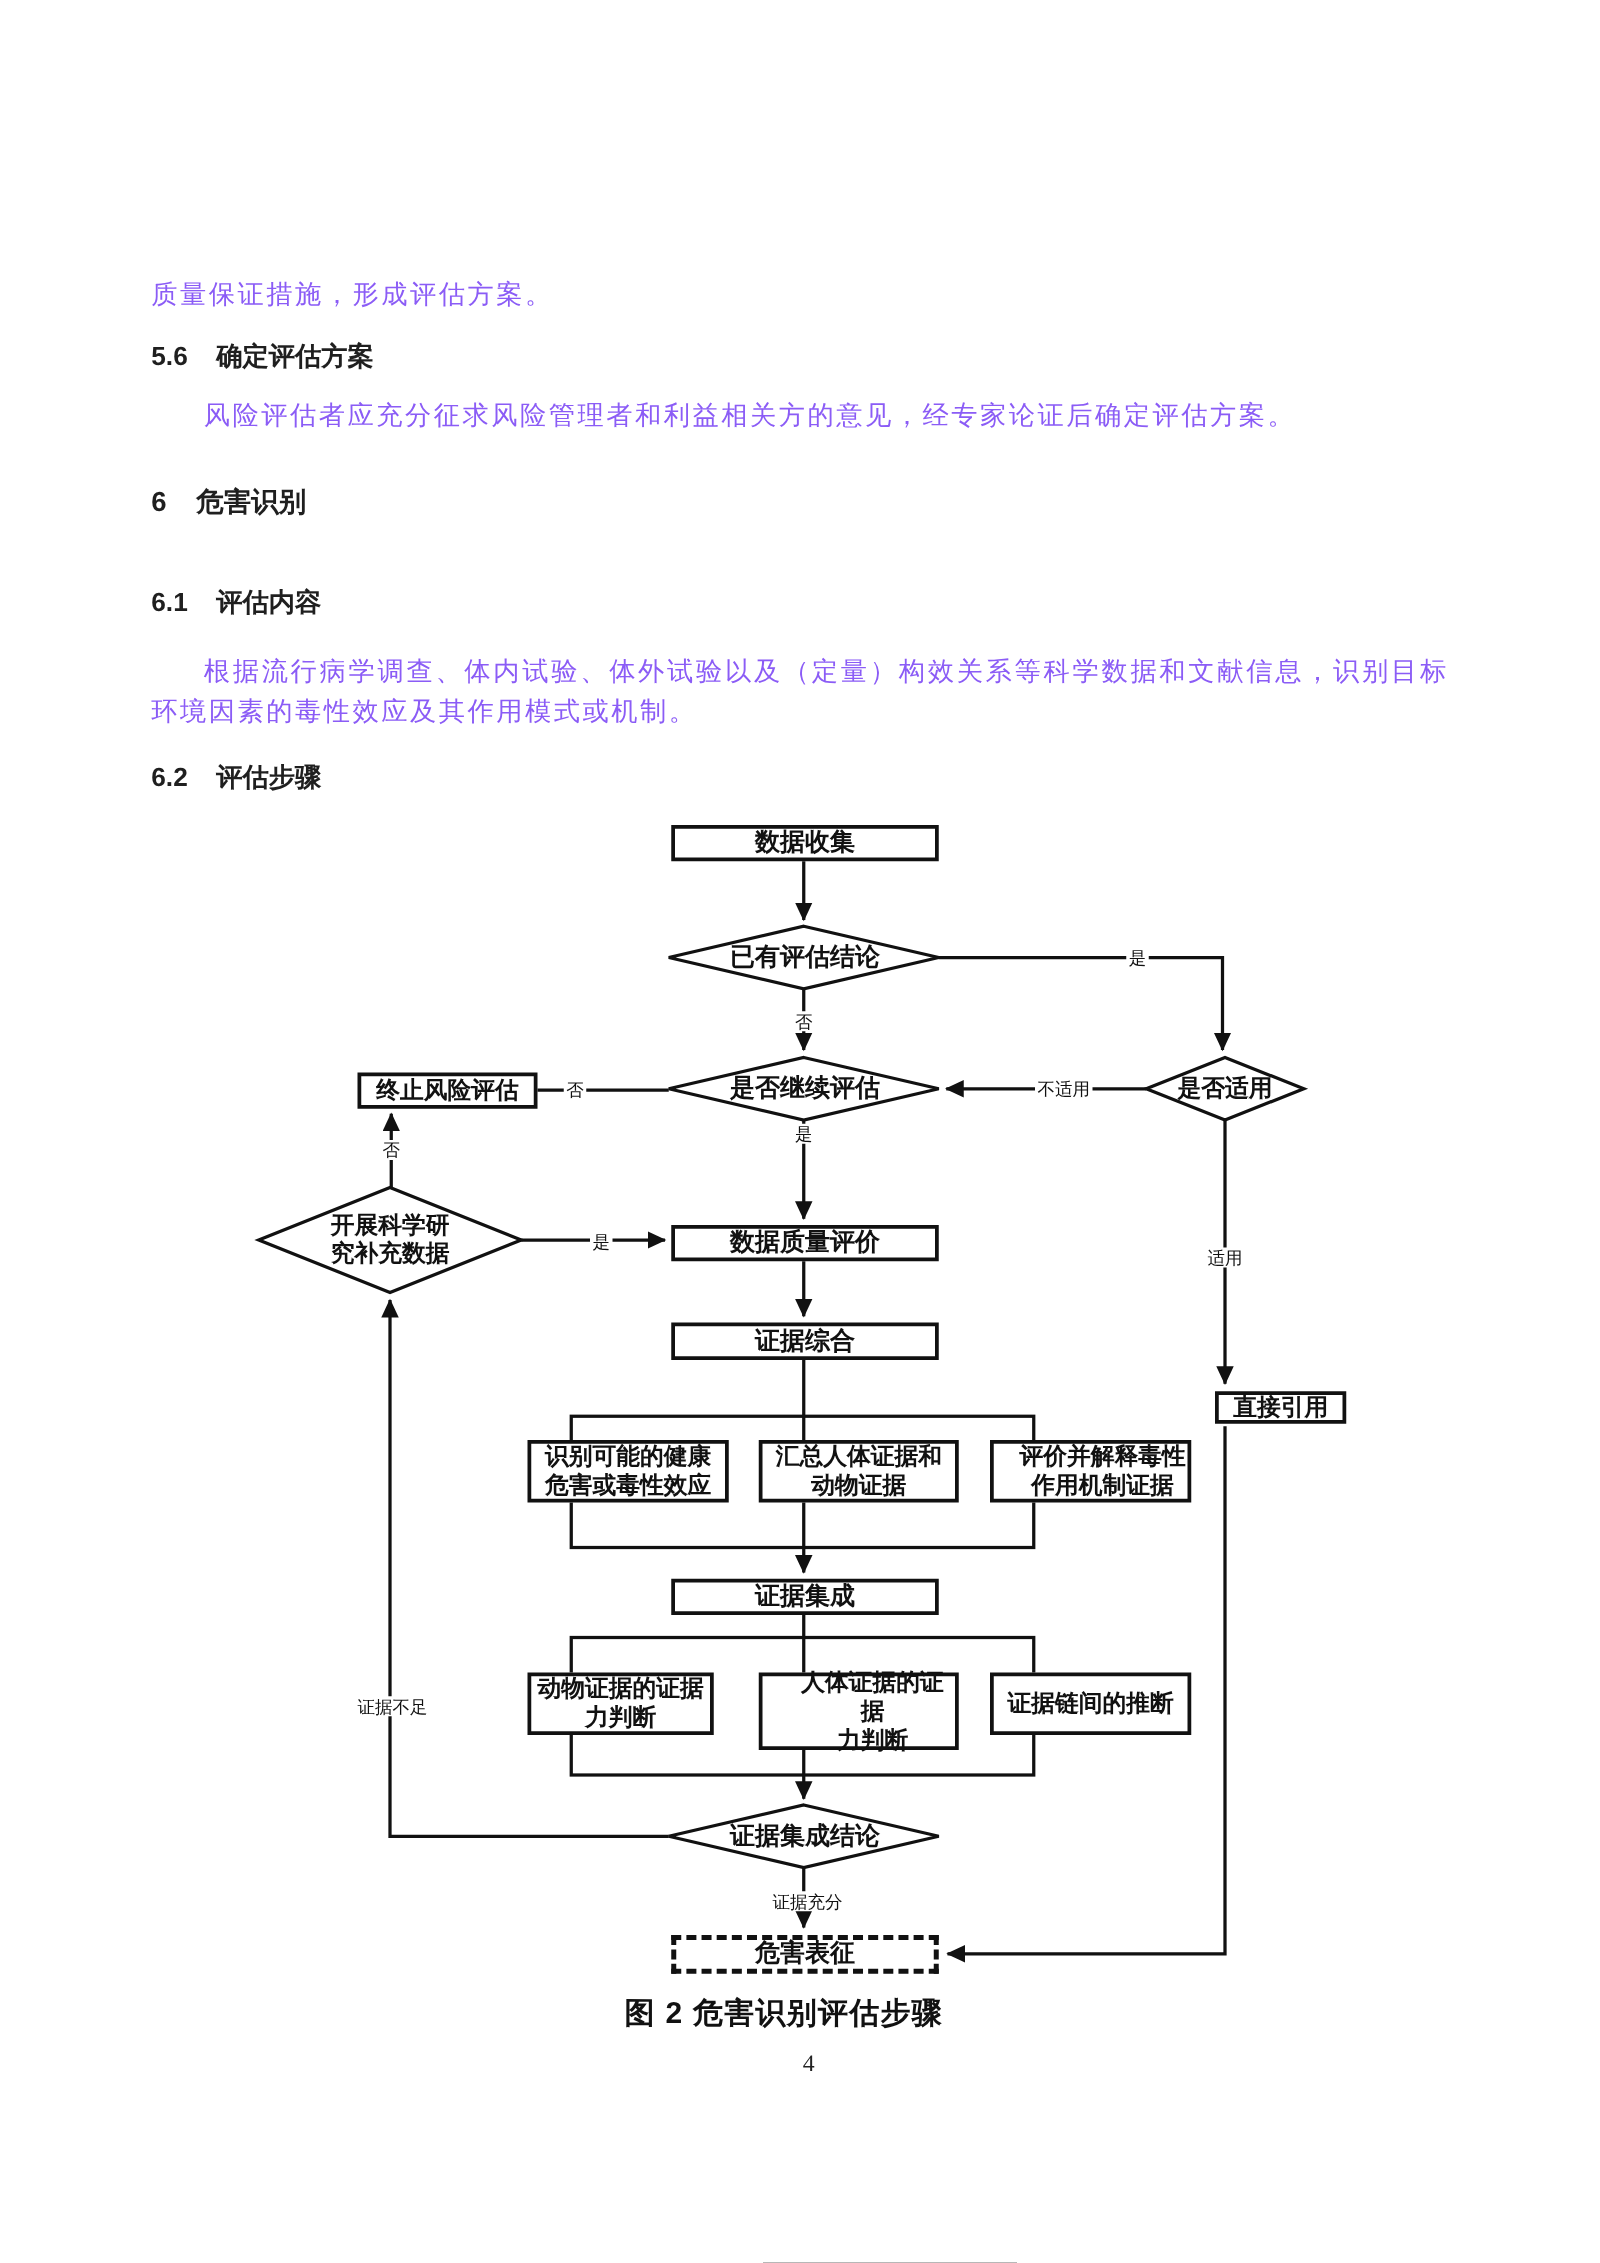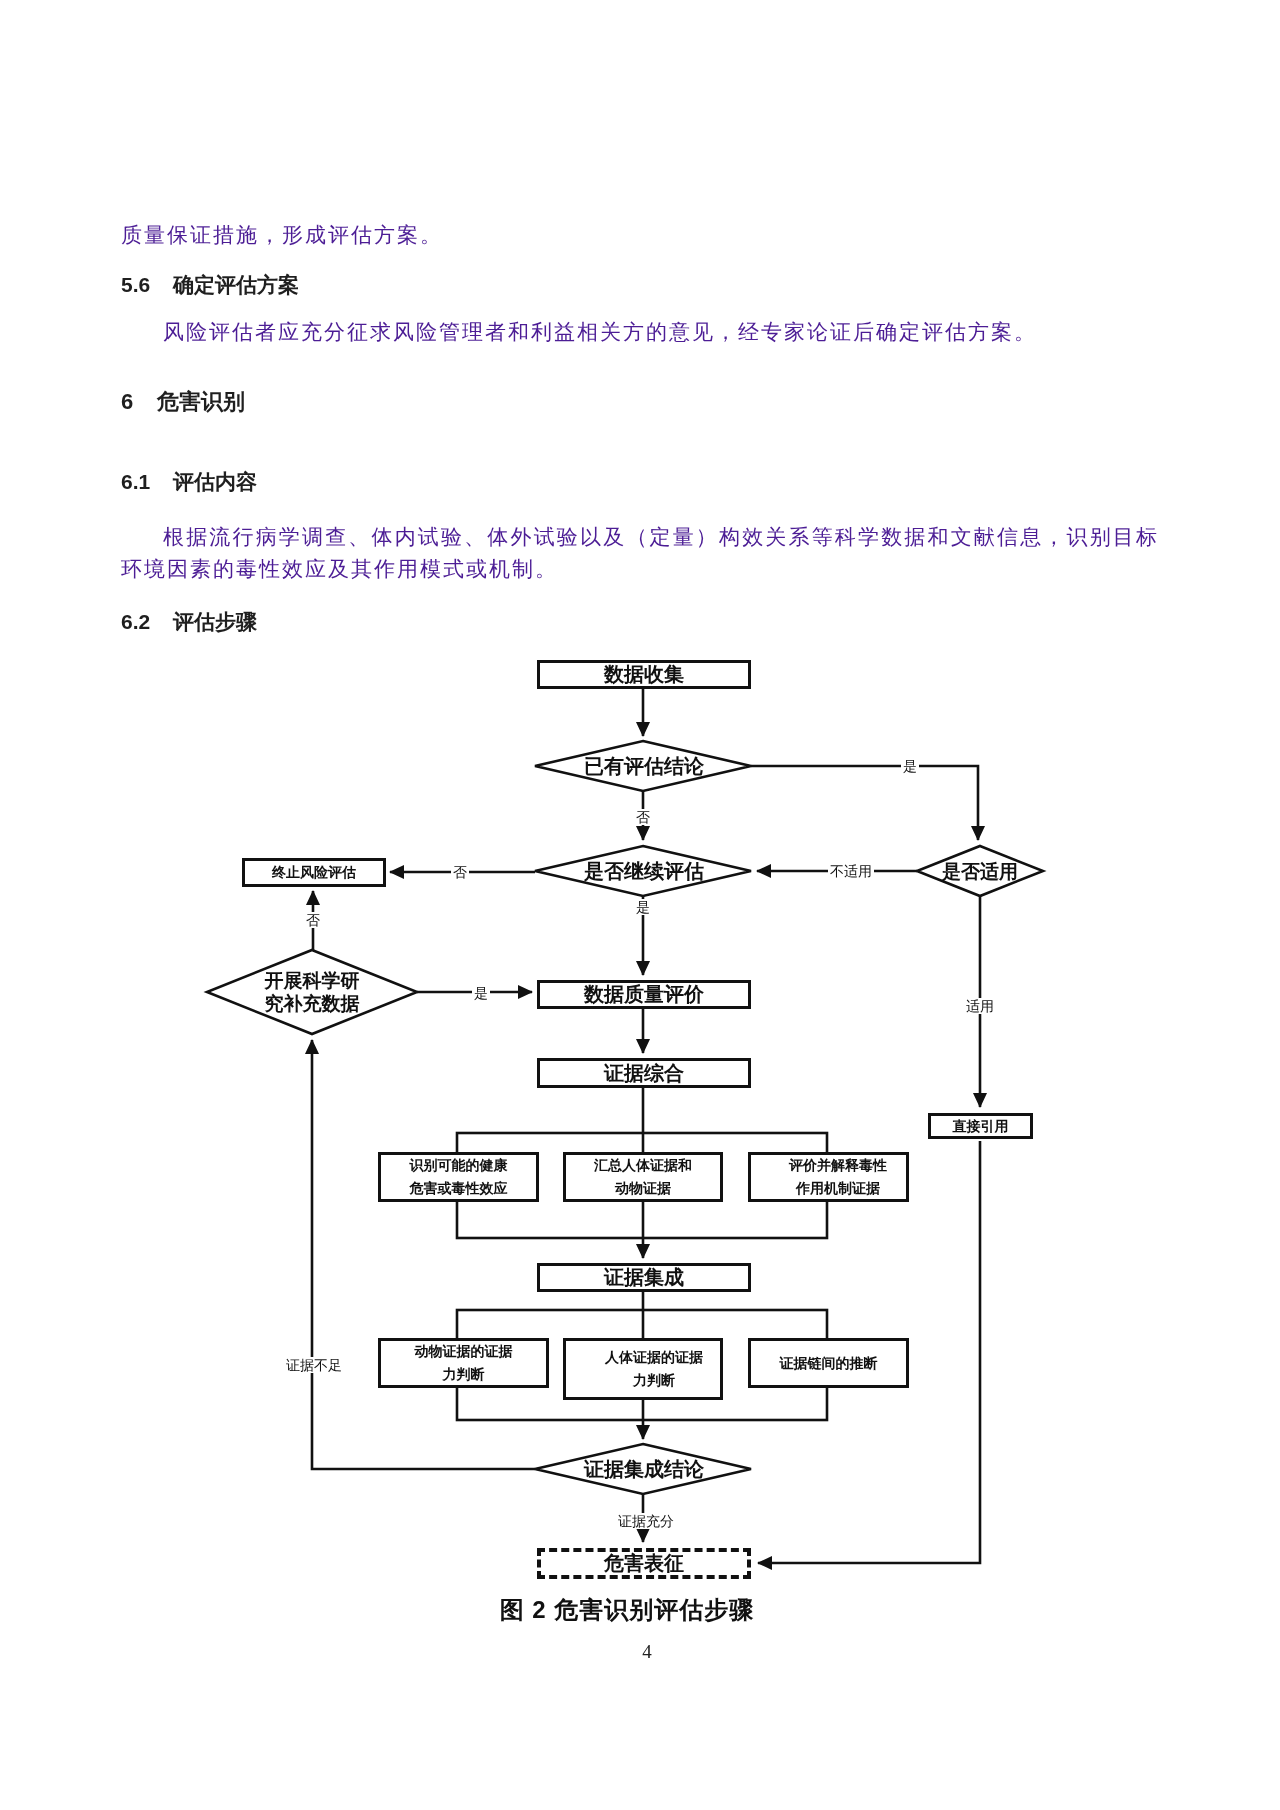--- a/index.html
+++ b/index.html
@@ -1,34 +1,34 @@
 <!DOCTYPE html>
 <html><head>
 <meta charset="utf-8">
 <style>
   html,body{margin:0;padding:0;background:#808080;}
   #page{position:relative;width:1280px;height:1810px;background:#ffffff;margin:0 auto;
         font-family:"Liberation Serif", serif;color:#1a1a1a;overflow:hidden;}
   
-  .tline{position:absolute;white-space:nowrap;font-size:21px;letter-spacing:1.5px;color:#4c1d95;}
+  .tline{position:absolute;white-space:nowrap;font-size:21px;letter-spacing:1.5px;color:#8b5cf6;}
   .body-ls{letter-spacing:2px;}
   .heading{position:absolute;white-space:nowrap;font-family:"Liberation Sans", sans-serif;
            font-weight:bold;font-size:21px;color:#1f1f1f;}
   .hnum{display:inline-block;}
   .just{white-space:normal;text-align:justify;text-align-last:justify;}
   .caption{position:absolute;font-family:"Liberation Sans", sans-serif;font-weight:bold;
            font-size:24px;letter-spacing:1px;text-align:center;white-space:nowrap;color:#111;}
   .pagenum{position:absolute;font-size:19px;text-align:center;color:#222;}
   
   #flow-svg{position:absolute;left:0;top:0;z-index:1;}
   .node{position:absolute;box-sizing:border-box;background:#fff;border:3px solid #111;
         display:flex;align-items:center;justify-content:center;flex-direction:column;
         font-family:"Liberation Sans", sans-serif;font-weight:bold;font-size:20px;
         line-height:23px;color:#111;text-align:center;z-index:2;}
-  .node.small{font-size:14px;}
+  .node.small{font-size:19px;margin-left:44px;}
   .node.dashed{border:4px dashed #111;}
   .dlabel{position:absolute;display:flex;align-items:center;justify-content:center;
           flex-direction:column;background:transparent;border:none;
           font-family:"Liberation Sans", sans-serif;font-weight:bold;font-size:20px;
           line-height:23px;color:#111;text-align:center;z-index:3;}
   .dlabel.small{font-size:19px;}
   .elabel{position:absolute;transform:translate(-50%,-50%);background:#fff;padding:0 2px;
           font-family:"Liberation Sans", sans-serif;font-size:14px;color:#111;
           white-space:nowrap;z-index:3;line-height:16px;}
 </style>
@@ -128,21 +128,21 @@
     <span>汇总人体证据和</span>
     <span>动物证据</span>
   </div>
   <div class="node small" style="left:748px;top:1152px;width:161px;height:50px;padding-left:19px;">
     <span>评价并解释毒性</span>
     <span>作用机制证据</span>
   </div>
 
   <div class="node" style="left:537px;top:1263px;width:214px;height:29px;">证据集成</div>
 
-  <div class="node small" style="left:378px;top:1338px;width:171px;height:50px;">
+  <div class="node small" style="left:378px;top:1338px;width:149px;height:50px;">
     <span>动物证据的证据</span>
     <span>力判断</span>
   </div>
   <div class="node small" style="left:563px;top:1338px;width:160px;height:62px;padding-left:22px;">
     <span>人体证据的证据</span>
     <span>力判断</span>
   </div>
   <div class="node small" style="left:748px;top:1338px;width:161px;height:50px;">证据链间的推断</div>
 
   <div class="node small" style="left:928px;top:1113px;width:105px;height:26px;">直接引用</div>

